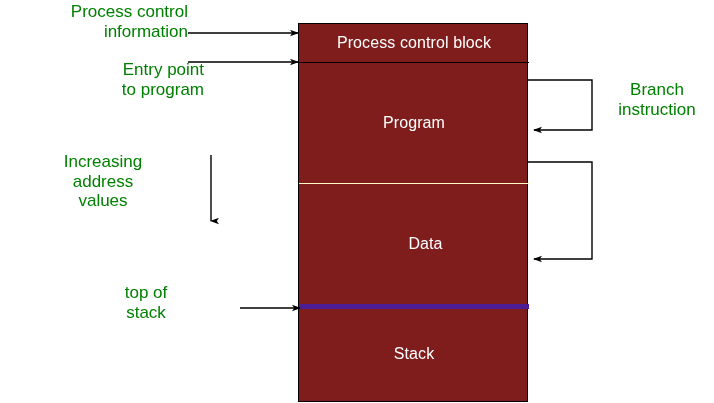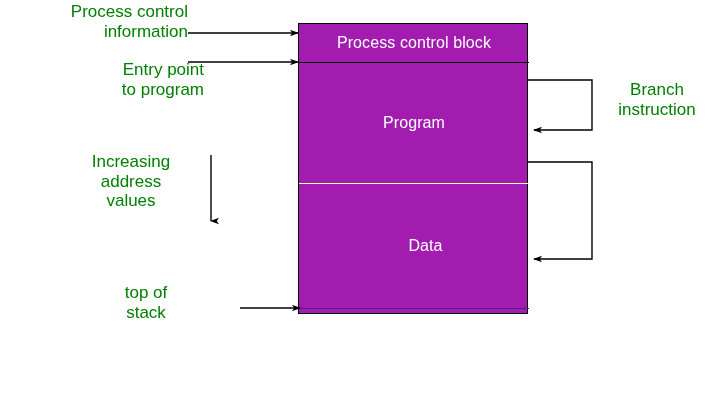--- a/index.html
+++ b/index.html
@@ -4,46 +4,46 @@
 <style>
   html,body{margin:0;padding:0;background:#ffffff;}
   body{
     width:714px;height:403px;position:relative;overflow:hidden;
     font-family:"Liberation Sans","DejaVu Sans",sans-serif;
   }
   #stage{position:absolute;left:0;top:0;width:714px;height:403px;}
 
   
   .block{
-    position:absolute;left:298px;top:23px;width:230px;height:291px;
-    background:#a21caf;border:1px solid #000000;box-sizing:border-box;
+    position:absolute;left:298px;top:23px;width:230px;height:379px;
+    background:#7f1d1d;border:1px solid #000000;box-sizing:border-box;
   }
   .seg{
     position:absolute;left:0;width:230px;box-sizing:border-box;
     display:flex;align-items:center;justify-content:center;
     color:#ffffff;font-size:16px;line-height:1.1;font-weight:400;
     letter-spacing:0.1px;white-space:nowrap;
   }
   .seg-pcb  {top:0px;   height:39px; border-bottom:1px solid #000;}
   .seg-prog {top:39px;  height:121px;border-bottom:1px solid #fef9c3;}
-  .seg-data {top:160px; height:125px;border-bottom:1px solid #4c1d95;padding-left:23px;}
+  .seg-data {top:160px; height:125px;border-bottom:5px solid #4c1d95;padding-left:23px;}
   .seg-stack{top:285px; height:89px;}
 
   
   .lbl{
     position:absolute;color:#008000;font-weight:normal;font-size:17px;
     line-height:1.15;white-space:pre-line;
   }
   .lbl-r{text-align:right;}
   .lbl-l{text-align:center;}
   .lbl-c{text-align:center;}
 
   .lbl-pci   {left:0px;   top:2px;   width:188px;}
   .lbl-entry {left:16px;   top:60px;  width:188px;}
-  .lbl-incr  {left:45px;  top:152px; width:172px;}
+  .lbl-incr  {left:17px;  top:152px; width:172px;}
   .lbl-tos   {left:60px;  top:283px; width:172px;}
   .lbl-branch{left:600px; top:80px;  width:114px;}
   .lbl-ref   {left:600px; top:170px; width:114px;}
 
   
   #lines{position:absolute;left:0;top:0;width:714px;height:403px;
          pointer-events:none;overflow:visible;}
 </style>
 </head>
 <body>

